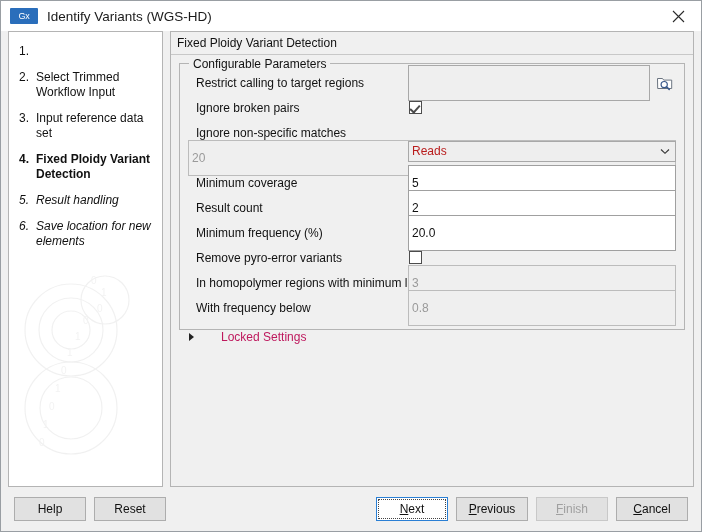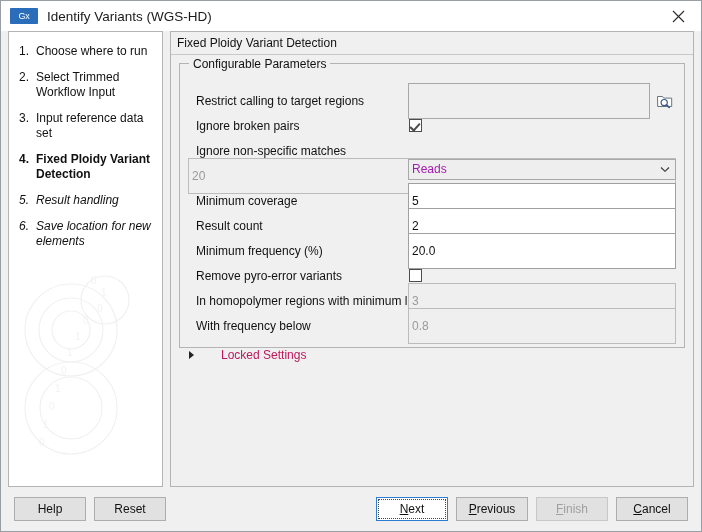--- a/index.html
+++ b/index.html
@@ -146,21 +146,21 @@
     padding: 8px 8px 0 8px;
     box-sizing: border-box;
     position: relative;
     min-height: 0;
   }
 
   
   .groupbox {
     border: 1px solid #b4b4b4;
     position: relative;
-    padding: 24px 8px 9px 8px;
+    padding: 6px 8px 9px 8px;
     box-sizing: border-box;
   }
   .groupbox-title {
     position: absolute;
     top: -7px;
     left: 9px;
     background: #f0f0f0;
     padding: 0 4px;
     font-size: 12px;
     color: #111;
@@ -244,21 +244,21 @@
   }
 
   select.combo, .combo {
     flex: 1;
     height: 21px;
     box-sizing: border-box;
     border: 1px solid #a8a8a8;
     background: #eeeeee;
     font-family: "Liberation Sans", sans-serif;
     font-size: 12px;
-    color: #a21caf;
+    color: #b91c1c;
     padding: 0 3px;
     display: flex;
     align-items: center;
     position: relative;
     min-width: 0;
     margin-top: 37px;
   }
   .combo .combo-value { flex: 1; }
   .combo .chev {
     width: 14px;
@@ -344,21 +344,20 @@
       </svg>
     </div>
   </div>
 
   <div class="body-area">
 
     <div class="sidebar">
       <div class="steps" id="steps-container">
           <div class="step">
             <span class="step-num">1.</span>
-            <span class="step-label">Choose where to run</span>
           </div>
           <div class="step">
             <span class="step-num">2.</span>
             <span class="step-label">Select Trimmed Workflow Input</span>
           </div>
           <div class="step">
             <span class="step-num">3.</span>
             <span class="step-label">Input reference data set</span>
           </div>
           <div class="step current">

